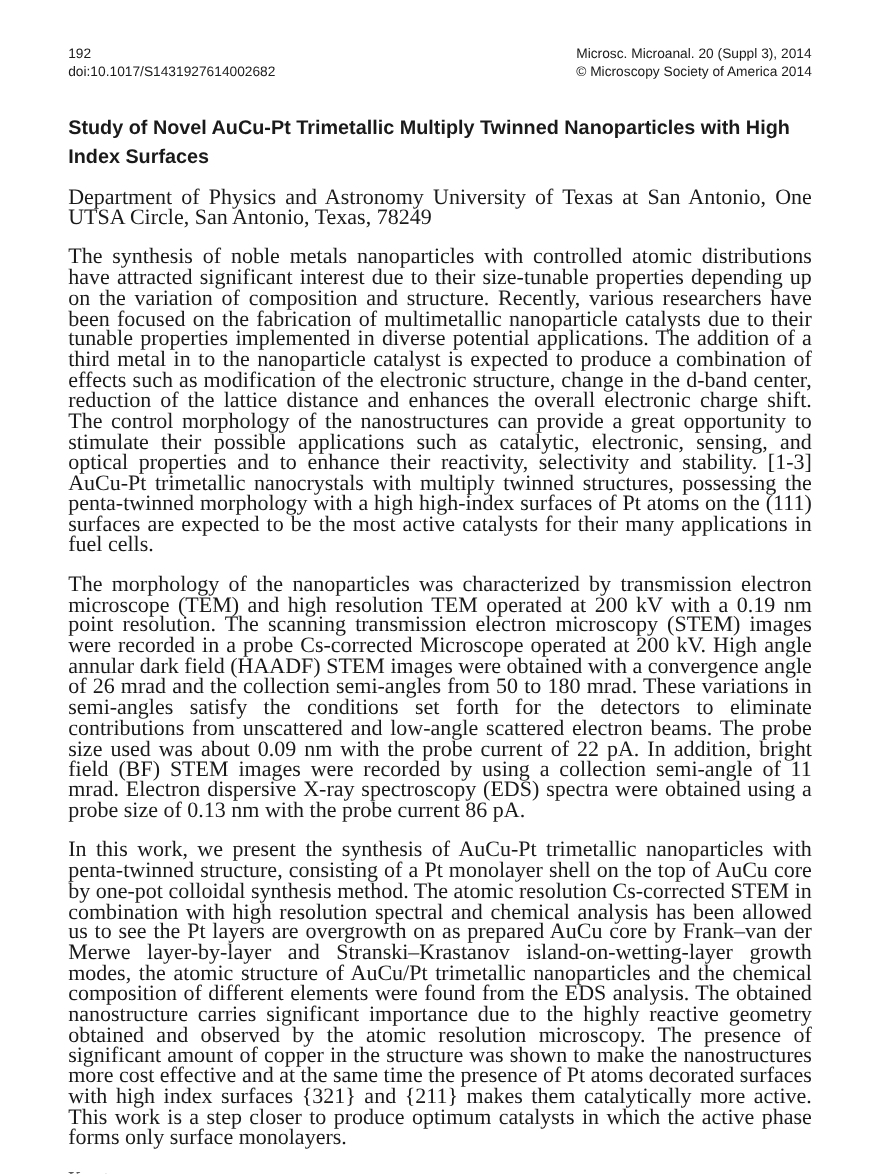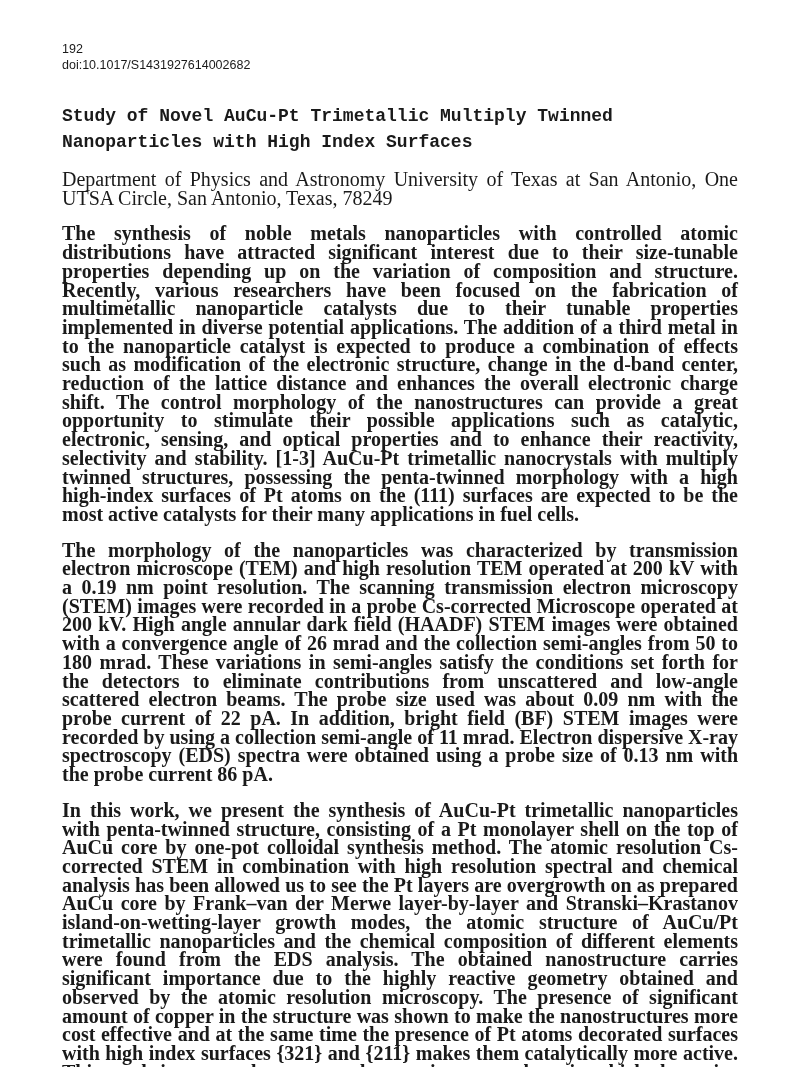--- a/index.html
+++ b/index.html
@@ -27,39 +27,38 @@
     line-height: 15.5px;
     color: #1a1a1a;
     gap: 16px;
   }
   .header-right { text-align: left; }
   .title {
     margin: 30px 0 0 0;
     font-size: 18px;
     line-height: 26px;
     font-weight: bold;
-    font-family: Liberation Mono, monospace;
+    font-family: Liberation Sans, sans-serif;
   }
   .authors {
     margin: 16px 0 0 0;
     font-size: 15px;
     line-height: 18.7px;
   }
   .body {
     font-size: 20px;
     line-height: 18.7px;
   }
   .affiliation {
     margin: 15px 0 0 0;
     text-align: justify;
   }
   .para {
     margin: 17px 0 0 0;
     text-align: justify;
-    font-weight: bold;
   }
   .references { margin-top: 18px; }
   .ref-heading {
     font-size: 15px;
     line-height: 19px;
     font-weight: bold;
   }
   .ref-item {
     text-align: center;
   }
@@ -69,20 +68,24 @@
 </head>
 <body>
 
 <div class="page">
 
   <div class="header">
     <div class="header-left">
       <div>192</div>
       <div>doi:10.1017/S1431927614002682</div>
     </div>
+    <div class="header-right">
+      <div>Microsc. Microanal. 20 (Suppl 3), 2014</div>
+      <div>© Microscopy Society of America 2014</div>
+    </div>
   </div>
 
   <h1 class="title">Study of Novel AuCu-Pt Trimetallic Multiply Twinned Nanoparticles with High Index Surfaces</h1>
 
 
   <p class="body affiliation">Department of Physics and Astronomy University of Texas at San Antonio, One UTSA Circle, San Antonio, Texas, 78249</p>
 
   <p class="body para">The synthesis of noble metals nanoparticles with controlled atomic distributions have attracted significant interest due to their size-tunable properties depending up on the variation of composition and structure. Recently, various researchers have been focused on the fabrication of multimetallic nanoparticle catalysts due to their tunable properties implemented in diverse potential applications. The addition of a third metal in to the nanoparticle catalyst is expected to produce a combination of effects such as modification of the electronic structure, change in the d-band center, reduction of the lattice distance and enhances the overall electronic charge shift. The control morphology of the nanostructures can provide a great opportunity to stimulate their possible applications such as catalytic, electronic, sensing, and optical properties and to enhance their reactivity, selectivity and stability. [1-3] AuCu-Pt trimetallic nanocrystals with multiply twinned structures, possessing the penta-twinned morphology with a high high-index surfaces of Pt atoms on the (111) surfaces are expected to be the most active catalysts for their many applications in fuel cells.</p>
 
   <p class="body para">The morphology of the nanoparticles was characterized by transmission electron microscope (TEM) and high resolution TEM operated at 200 kV with a 0.19 nm point resolution. The scanning transmission electron microscopy (STEM) images were recorded in a probe Cs-corrected Microscope operated at 200 kV. High angle annular dark field (HAADF) STEM images were obtained with a convergence angle of 26 mrad and the collection semi-angles from 50 to 180 mrad. These variations in semi-angles satisfy the conditions set forth for the detectors to eliminate contributions from unscattered and low-angle scattered electron beams. The probe size used was about 0.09 nm with the probe current of 22 pA. In addition, bright field (BF) STEM images were recorded by using a collection semi-angle of 11 mrad. Electron dispersive X-ray spectroscopy (EDS) spectra were obtained using a probe size of 0.13 nm with the probe current 86 pA.</p>

